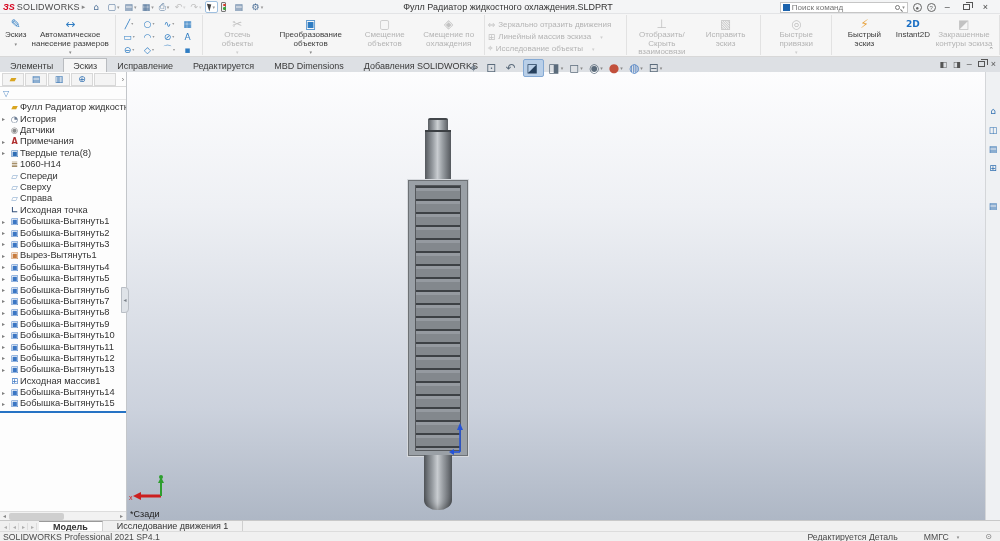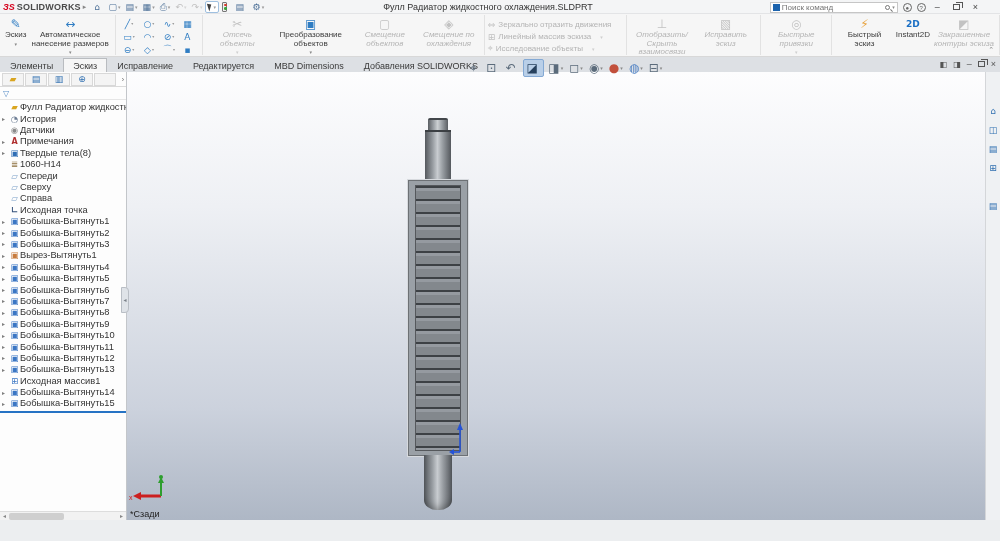--- a/index.html
+++ b/index.html
@@ -4,56 +4,56 @@
 <style>
   * { margin:0; padding:0; box-sizing:border-box; }
   html,body { width:1000px; height:541px; overflow:hidden; }
   body { font-family:"Liberation Sans","DejaVu Sans",sans-serif; font-size:9px; color:#3c3c3c; }
   .app { position:relative; width:1000px; height:541px; background:#eceef0; overflow:hidden; }
 
   
   .titlebar { position:absolute; left:0; top:0; width:1000px; height:14px; background:#f4f5f6; border-bottom:1px solid #e3e4e6; display:flex; align-items:center; }
   .logo { display:flex; align-items:center; gap:2px; padding:0 6px 0 3px; }
   .logo-mark { color:#d6001c; font-weight:bold; font-style:italic; font-size:9px; }
-  .logo-text { font-weight:bold; color:#4a4a4a; font-size:9px; letter-spacing:.2px; }
+  .logo-text { font-weight:normal; color:#4a4a4a; font-size:9px; letter-spacing:.2px; }
   .logo-arrow { color:#888; font-size:7px; }
   .qat { display:flex; align-items:center; gap:1px; }
   .qat-btn { display:flex; align-items:center; height:12px; padding:0 2px; border-radius:2px; color:#4a6e96; }
   .qat-btn .g { font-size:9px; line-height:10px; font-family:"DejaVu Sans",sans-serif; }
   .qat-btn .dd { font-size:5px; color:#999; margin-left:1px; }
   .qat-btn.disabled { color:#c0c0c0; }
   .qat-btn.disabled .dd { color:#d5d5d5; }
   .qat-btn.pressed { background:#fff; border:1px solid #9fc0e0; }
   .qa-cursor { width:0; height:0; border-left:4px solid #3f3f3f; border-top:2px solid transparent; border-bottom:6px solid transparent; transform:rotate(-18deg); }
   .qa-traffic { width:5px; height:10px; border:1px solid #777; border-radius:1px; position:relative; background:#eee; }
   .qa-traffic::before { content:""; position:absolute; left:1px; top:1px; width:2.5px; height:2.5px; border-radius:50%; background:#d43a2a; }
   .qa-traffic::after { content:""; position:absolute; left:1px; bottom:1px; width:2.5px; height:2.5px; border-radius:50%; background:#3aa33a; }
-  .tb-title { position:absolute; left:288px; width:400px; text-align:center; font-size:9px; color:#333; }
-  .tb-right { position:absolute; right:18px; top:1px; display:flex; align-items:center; gap:5px; }
+  .tb-title { position:absolute; left:308px; width:400px; text-align:center; font-size:9px; color:#333; }
+  .tb-right { position:absolute; right:8px; top:1px; display:flex; align-items:center; gap:5px; }
   .searchbox { display:flex; align-items:center; gap:2px; width:128px; height:11px; background:#fff; border:1px solid #c6c6c6; padding:0 2px; }
   .sb-logo { width:7px; height:7px; background:#1c63ad; }
   .searchbox input { flex:1; border:none; outline:none; font-size:8px; color:#555; width:70px; font-family:inherit; }
   .mag { width:5px; height:5px; border:1px solid #777; border-radius:50%; position:relative; }
   .mag::after { content:""; position:absolute; left:4px; top:4px; width:3px; height:1px; background:#777; transform:rotate(45deg); }
   .sb-dd { font-size:5px; color:#888; }
   .circ-ic { width:9px; height:9px; border:1px solid #666; border-radius:50%; font-size:6px; line-height:8px; text-align:center; color:#666; }
   .win-btn { font-size:9px; color:#444; padding:0 4px; line-height:12px; }
   .restore-g { display:inline-block; width:7px; height:6px; border:1px solid #555; position:relative; }
   .restore-g::before { content:""; position:absolute; left:2px; top:-3px; width:6px; height:5px; border:1px solid #555; border-bottom:none; border-left:none; }
 
   
   .ribbon { position:absolute; left:0; top:14px; width:1000px; height:43px; background:#f6f6f6; border-bottom:1px solid #d8d8d8; display:flex; align-items:stretch; padding:1px 0; }
   .rgroup { display:flex; align-items:flex-start; padding:1px 3px; border-right:1px solid #e2e2e2; }
   .rbtn { display:flex; flex-direction:column; align-items:center; padding:1px 2px; max-width:64px; }
   .rbtn.wide { max-width:84px; }
   .rbtn .icn { font-size:12px; line-height:14px; height:14px; color:#2f7dc3; font-family:"DejaVu Sans",sans-serif; }
   .rbtn .lbl { font-size:8px; line-height:8.5px; text-align:center; color:#3c3c3c; }
   .rbtn .dd { font-size:5px; color:#888; margin-top:1px; }
   .rbtn.disabled .icn { color:#c2c2c2; }
-  .rbtn.disabled .lbl { color:#b4b4b4;font-style:italic; }
+  .rbtn.disabled .lbl { color:#b4b4b4; }
   .rbtn.disabled .dd { color:#cfcfcf; }
   .icn.ic-orange { color:#e8a13a !important; }
   .icn.ic-2d { color:#1a6fc4 !important; font-weight:bold; font-size:9px; }
   .toolgrid { display:grid; grid-template-columns:repeat(4,20px); grid-auto-rows:13px; align-items:center; padding-top:1px; }
   .toolcell { display:flex; align-items:center; justify-content:center; gap:1px; color:#2f7dc3; }
   .toolcell .g { font-size:9px; font-family:"DejaVu Sans",sans-serif; }
   .toolcell .dd { font-size:4px; color:#999; }
   .stack { display:flex; flex-direction:column; justify-content:flex-start; gap:1px; padding-top:3px; }
   .stackrow { display:flex; align-items:center; gap:3px; height:11px; }
   .stackrow .icn { font-size:9px; color:#c2c2c2; font-family:"DejaVu Sans",sans-serif; }
@@ -633,15 +633,36 @@
       <span class="hud-btn">
         <span class="g hud-scene">◍</span>
         <span class="dd">▾</span>
       </span>
       <span class="hud-btn">
         <span class="g">⊟</span>
         <span class="dd">▾</span>
       </span>
   </div>
 
-
+  <div class="bottomtabs">
+    <span class="bt-nav">
+      <span>◂</span>
+        <span>◂</span>
+        <span>▸</span>
+        <span>▸</span>
+    </span>
+    <span class="mdltab active">Модель</span>
+      <span class="mdltab">Исследование движения 1</span>
+  </div>
+
+  <div class="statusbar">
+    <span class="sb-left">SOLIDWORKS Professional 2021 SP4.1</span>
+    <span class="sb-right">
+      <span>Редактируется Деталь</span>
+      <span class="sb-units">
+        <span>ММГС</span>
+        <span class="dd">▾</span>
+      </span>
+      <span class="sb-tag">⊙</span>
+    </span>
+  </div>
 
 </div>
 
 </body></html>

